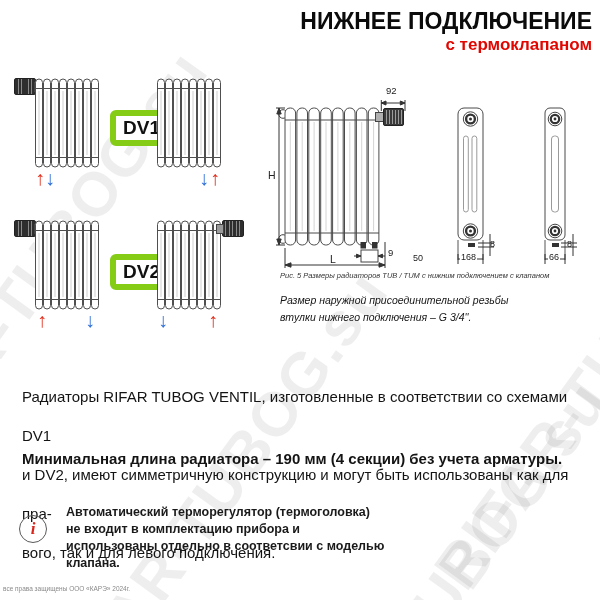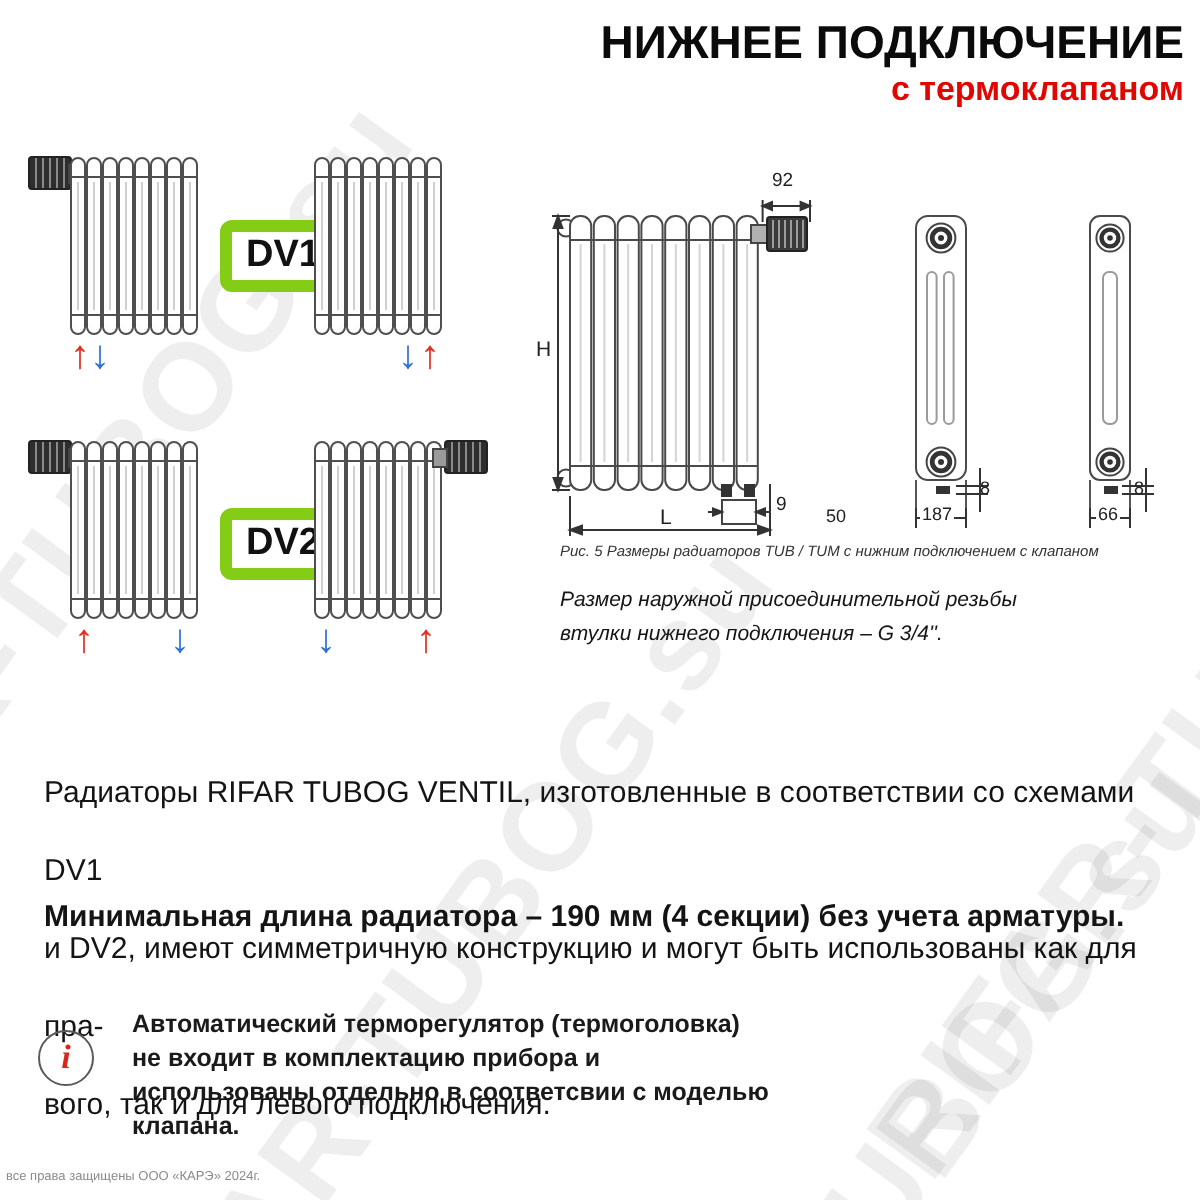--- a/index.html
+++ b/index.html
@@ -238,21 +238,21 @@
       <line x1="5" y1="152" x2="5" y2="162"></line>
         <line x1="25" y1="152" x2="25" y2="162"></line>
     </g>
   </svg>
 
   <span class="dim" style="left:386px;top:86px;">92</span>
   <span class="dim" style="left:268px;top:170px;font-size:10.5px;">H</span>
   <span class="dim" style="left:330px;top:254px;font-size:10.5px;">L</span>
   <span class="dim" style="left:365px;top:253px;font-size:9px;margin-left:48px;">50</span>
   <span class="dim" style="left:388px;top:248px;">9</span>
-  <span class="dim bg" style="left:460px;top:252px;font-size:9px;">187</span>
+  <span class="dim bg" style="left:460px;top:252px;font-size:9px;">168</span>
   <span class="dim" style="left:490px;top:239px;font-size:9px;">8</span>
   <span class="dim bg" style="left:548px;top:252px;font-size:9px;">66</span>
   <span class="dim" style="left:567px;top:239px;font-size:9px;">8</span>
 
   <div class="abs caption">Рис. 5 Размеры радиаторов TUB / TUM с нижним подключением с клапаном</div>
   <div class="abs notes">
     <div>Размер наружной присоединительной резьбы</div>
     <div>втулки нижнего подключения – G 3/4''.</div>
   </div>
 

